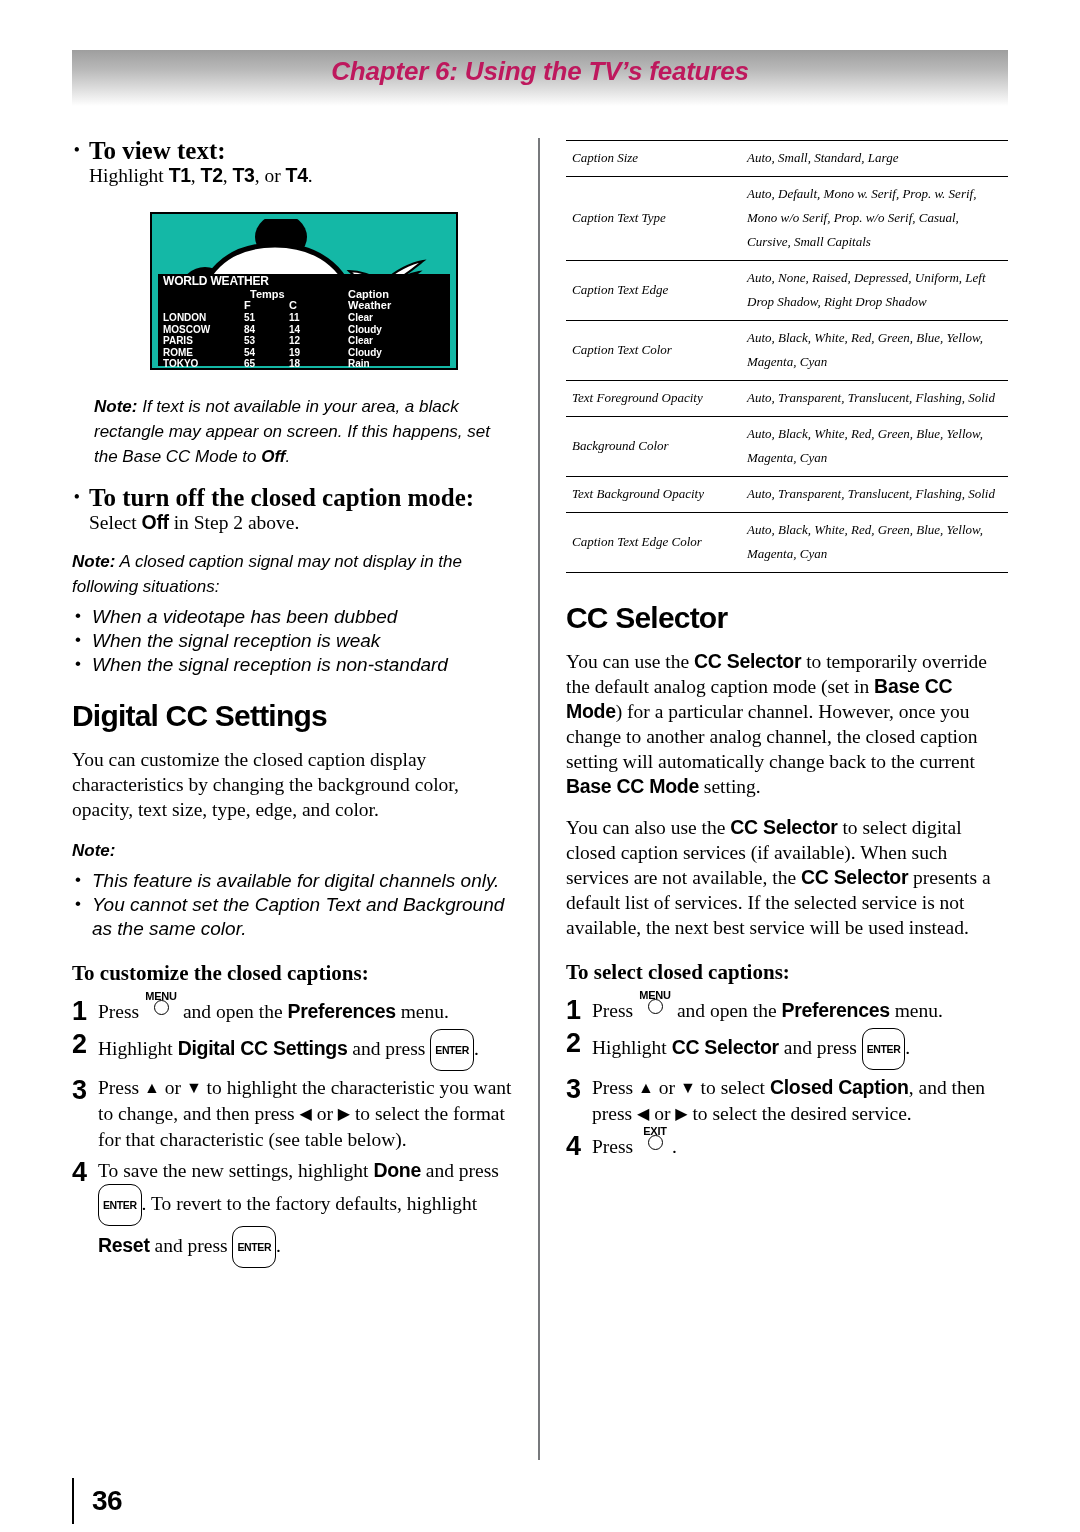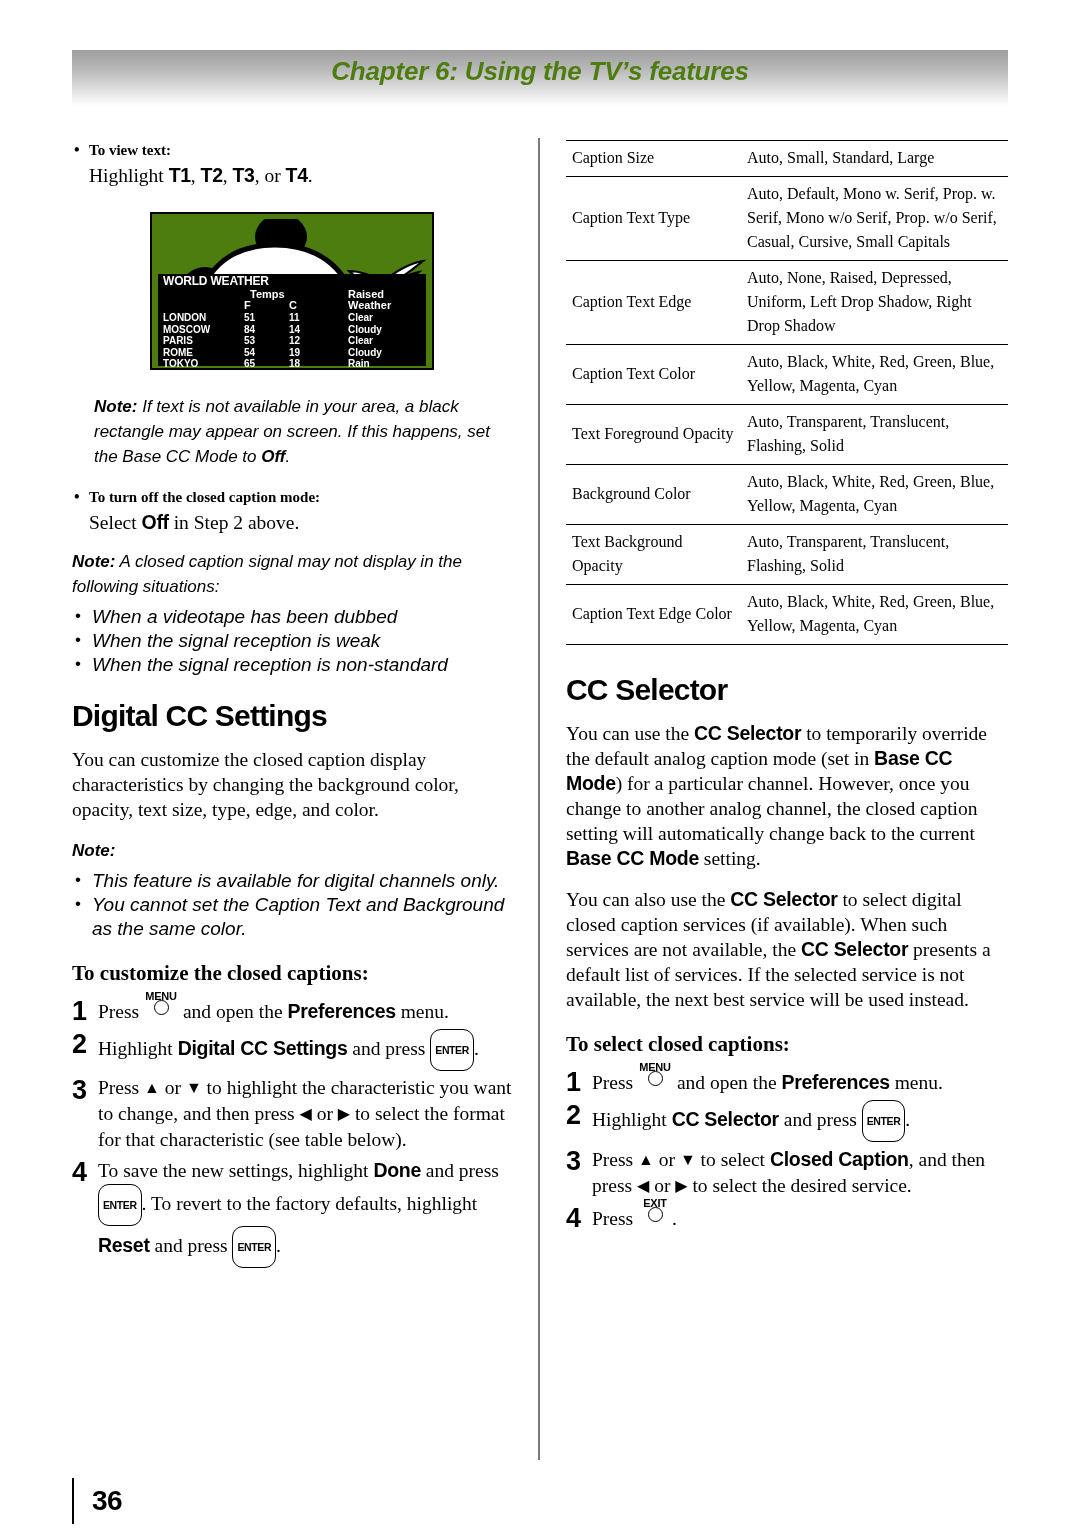--- a/index.html
+++ b/index.html
@@ -29,21 +29,21 @@
     position: absolute;
     left: 72px;
     top: 56px;
     width: 936px;
     text-align: center;
     font-family: "Liberation Sans", sans-serif;
     font-weight: bold;
     font-style: italic;
     font-size: 26px;
     letter-spacing: -0.2px;
-    color: #4d7c0f;
+    color: #be185d;
   }
 
   
   .col-divider {
     position: absolute;
     left: 538px;
     top: 138px;
     width: 2px;
     height: 1322px;
     background: #77797c;
@@ -73,21 +73,21 @@
   .b-sans {
     font-family: "Liberation Sans", sans-serif;
     font-weight: bold;
     letter-spacing: -0.3px;
   }
 
   
   .bullet-head {
     font-family: "Liberation Serif", serif;
     font-weight: bold;
-    font-size: 15px;
+    font-size: 25px;
     line-height: 25px;
     position: relative;
     padding-left: 17px;
     margin: 0;
   }
   .bullet-head::before {
     content: "\2022";
     position: absolute;
     left: 2px;
     top: -1px;
@@ -207,25 +207,25 @@
     font-size: 10.5px;
     line-height: 16px;
     letter-spacing: -0.4px;
     vertical-align: 1px;
   }
   .arrow { font-size: 16px; vertical-align: 1px; }
 
   
   .tv-figure {
     position: relative;
-    width: 284px;
+    width: 308px;
     height: 158px;
     margin: 24px 0 24px 78px;
     border: 2.5px solid #000;
-    background: #4d7c0f;
+    background: #14b8a6;
     box-sizing: border-box;
   }
   .tv-inner {
     position: absolute;
     left: 5px; top: 5px; right: 5px; bottom: 5px;
     overflow: hidden;
   }
   .wx-panel {
     position: absolute;
     left: 6px;
@@ -260,22 +260,23 @@
   .wx-city { position: absolute; left: 0; }
   .wx-ff { position: absolute; left: 81px; }
   .wx-cc { position: absolute; left: 126px; }
   .wx-cond { position: absolute; left: 185px; }
 
   
   .spec-table {
     width: 100%;
     border-collapse: collapse;
     font-family: "Liberation Serif", serif;
-    font-size: 16px;
+    font-size: 13px;
     line-height: 24px;
+    font-style: italic;
   }
   .spec-table td {
     padding: 5px 4px 6px 4px;
     vertical-align: middle;
     border-top: 1.8px solid #000;
   }
   .spec-table tr:last-child td { border-bottom: 1.8px solid #000; }
   .spec-table td.k { width: 165px; padding-left: 6px; }
   .spec-table td.v { padding-left: 6px; }
 
@@ -345,21 +346,21 @@
           <path d="M221 76 C211 69 198 65 188 65 C196 72 208 78 219 81 Z" fill="#fff"></path>
         </g>
 
         <rect x="196" y="106" width="60" height="12" fill="#000"></rect>
       </svg>
     </div>
 
     <div class="wx-panel">
       <div class="wx-title">WORLD WEATHER</div>
       <div class="wx-temps">Temps</div>
-      <div class="wx-cur1">Raised</div>
+      <div class="wx-cur1">Caption</div>
       <div class="wx-cur2">Weather</div>
       <div class="wx-f">F</div>
       <div class="wx-c">C</div>
       <div class="wx-rows">
         <div class="wx-row">
           <span class="wx-city">LONDON</span>
           <span class="wx-ff">51</span>
           <span class="wx-cc">11</span>
           <span class="wx-cond">Clear</span>
         </div>

